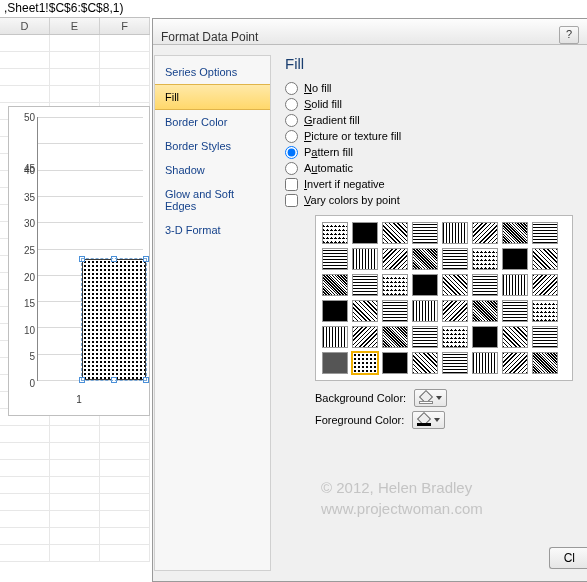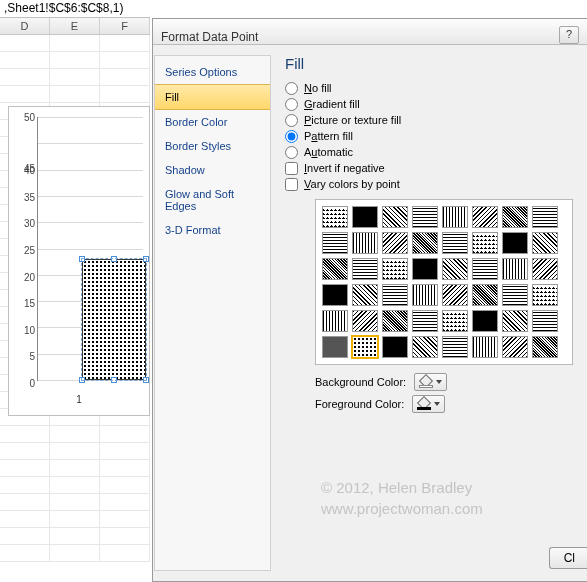--- a/index.html
+++ b/index.html
@@ -291,20 +291,24 @@
     </div>
     <div class="panel">
       <h2>Fill</h2>
 
       <div class="opt-row">
           <input type="radio" name="f" style="">
           <label><span class="u">N</span>o fill</label>
         </div>
       <div class="opt-row">
           <input type="radio" name="f" style="">
+          <label><span class="u">S</span>olid fill</label>
+        </div>
+      <div class="opt-row">
+          <input type="radio" name="f" style="">
           <label><span class="u">G</span>radient fill</label>
         </div>
       <div class="opt-row">
           <input type="radio" name="f" style="">
           <label><span class="u">P</span>icture or texture fill</label>
         </div>
       <div class="opt-row">
           <input type="radio" name="f" checked="" style="">
           <label>P<span class="u">a</span>ttern fill</label>
         </div>

